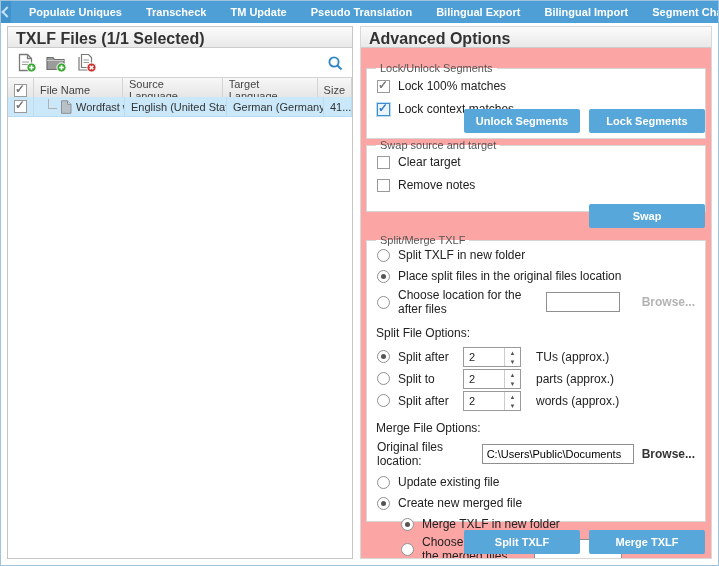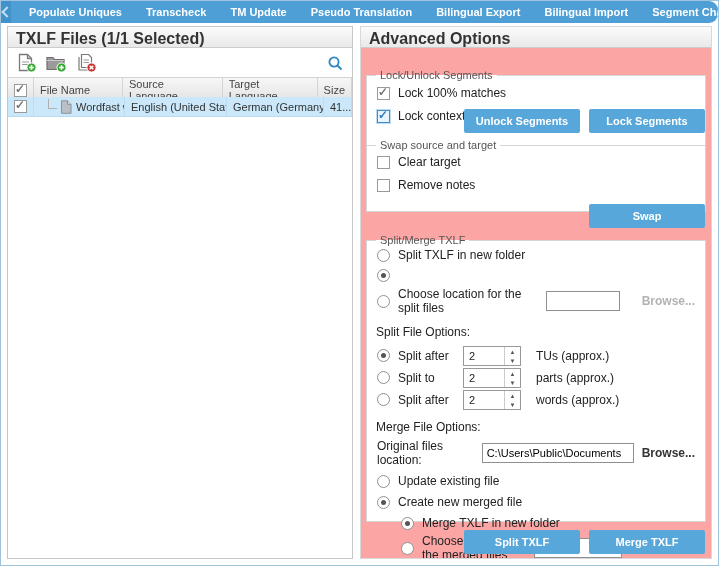--- a/index.html
+++ b/index.html
@@ -1,18 +1,18 @@
 <!DOCTYPE html>
 <html><head>
 <meta charset="utf-8">
 <style>
   html,body{margin:0;padding:0;background:#e8e8e8;font-family:"Liberation Sans",sans-serif;}
   .window{position:relative;width:719px;height:566px;background:#ffffff;border:1px solid #9fc3dd;box-sizing:border-box;overflow:hidden;}
   
-  .tabbar{position:absolute;top:0;left:0;right:0;height:22px;background:#4d9fd6;display:flex;align-items:stretch;border-radius:9px;}
+  .tabbar{position:absolute;top:0;left:0;right:0;height:22px;background:#4d9fd6;display:flex;align-items:stretch;}
   .nav-btn{width:21px;display:flex;align-items:center;justify-content:center;background:#4191ca;cursor:pointer;}
   .chev{width:6px;height:6px;border-left:2px solid #bfe0f6;border-bottom:2px solid #bfe0f6;}
   .chev.left{transform:rotate(45deg);margin-left:2px;}
   .tabs{display:flex;flex:1;align-items:stretch;margin-left:6px;}
   .tab{padding:0 12px;display:flex;align-items:center;color:#ffffff;font-weight:bold;font-size:11px;white-space:nowrap;cursor:pointer;}
   
   .panel-header{height:17px;background:linear-gradient(#fbfbfb,#e9e9e9);border-bottom:1px solid #cccccc;font-weight:bold;font-size:16px;color:#333333;padding:3px 8px 0;}
   .left-panel{position:absolute;left:6px;top:25px;width:346px;bottom:6px;border:1px solid #c6c6c6;background:#ffffff;display:flex;flex-direction:column;box-sizing:border-box;}
   .right-panel{position:absolute;left:359px;top:25px;right:6px;bottom:6px;border:1px solid #d8d8d8;background:#fca5a5;box-sizing:border-box;overflow:hidden;}
   
@@ -149,21 +149,21 @@
         <div class="c-tgt">German (Germany)</div>
         <div class="c-size">41...</div>
       </div>
     </div>
     <div class="filler"></div>
   </div>
 
   <div class="right-panel">
     <div class="panel-header">Advanced Options</div>
 
-    <fieldset style="top:42px;height:77px;">
+    <fieldset style="top:35px;height:77px;">
       <legend>Lock/Unlock Segments</legend>
       <div class="g-row" style="margin-top:5px;">
         <span class="cb checked"></span>
         <label>Lock 100% matches</label>
       </div>
       <div class="g-row">
         <span class="cb blue checked"></span>
         <label>Lock context matches</label>
       </div>
     </fieldset>
@@ -189,24 +189,25 @@
 
     <fieldset style="top:207px;height:288px;">
       <legend>Split/Merge TXLF</legend>
 
       <div class="g-row" style="margin-top:2px;">
         <span class="radio"></span>
         <label>Split TXLF in new folder</label>
       </div>
       <div class="g-row" style="margin-top:7px;">
         <span class="radio on"></span>
+        <label>Place split files in the original files location</label>
       </div>
       <div class="g-row" style="margin-top:5px;">
         <span class="radio"></span>
-        <label>Choose location for the split files</label>
+        <label>Choose location for the after files</label>
         <input class="txt ml-auto" style="width: 74px;">
         <button class="browse disabled" style="margin-left:14px;margin-right:2px;">Browse...</button>
       </div>
 
       <div class="sec-label">Split File Options:</div>
 
       <div class="g-row" style="margin-top:7px;">
         <span class="lblw">
           <span class="radio on"></span>
           <label>Split after</label>

